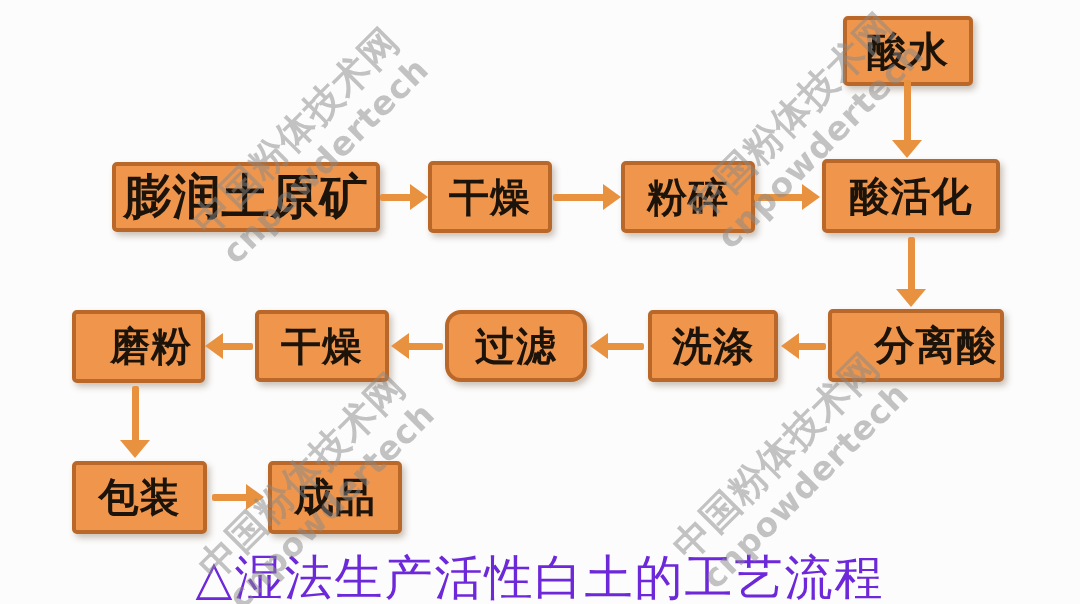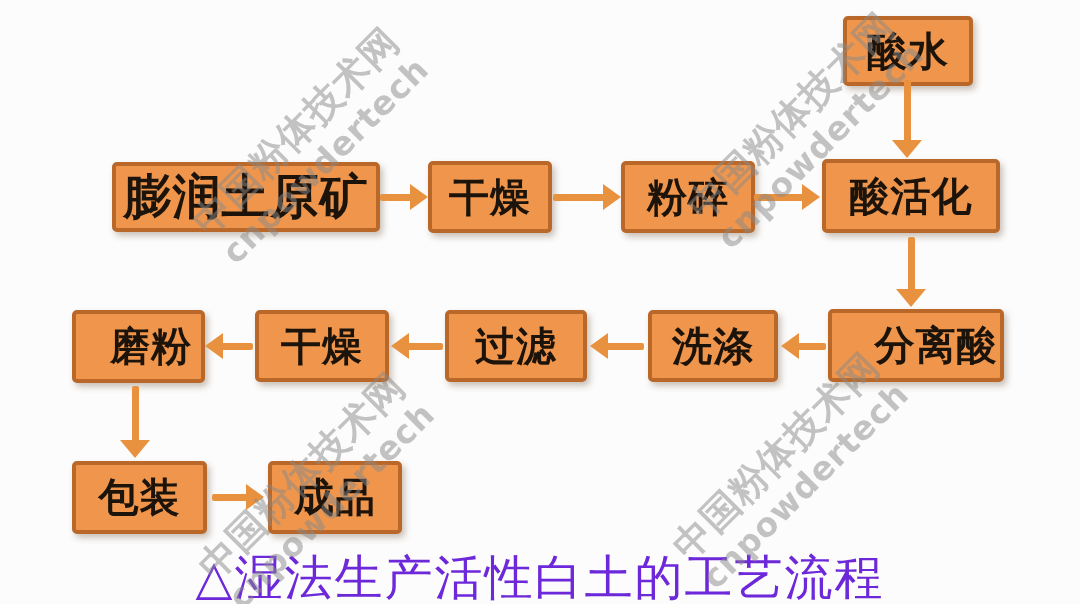--- a/index.html
+++ b/index.html
@@ -102,21 +102,21 @@
 
   <div class="node" style="left:843px;top:16px;width:130px;height:70px;">酸水</div>
 
   <div class="node wide" style="left:112px;top:162px;width:268px;height:70px;">膨润土原矿</div>
   <div class="node" style="left:428px;top:161px;width:124px;height:72px;">干燥</div>
   <div class="node" style="left:621px;top:161px;width:134px;height:72px;">粉碎</div>
   <div class="node" style="left:822px;top:159px;width:178px;height:74px;">酸活化</div>
 
   <div class="node" style="left:828px;top:309px;width:176px;height:73px;padding-left:40px;">分离酸</div>
   <div class="node" style="left:648px;top:310px;width:130px;height:72px;">洗涤</div>
-  <div class="node" style="left:445px;top:310px;width:142px;height:72px;">过滤</div>
+  <div class="node" style="left:445px;top:310px;width:142px;height:72px;border-radius:16px;">过滤</div>
   <div class="node" style="left:255px;top:310px;width:134px;height:72px;">干燥</div>
   <div class="node" style="left:72px;top:310px;width:133px;height:73px;padding-left:25px;">磨粉</div>
 
   <div class="node" style="left:72px;top:461px;width:135px;height:73px;">包装</div>
   <div class="node" style="left:268px;top:461px;width:134px;height:73px;">成品</div>
 
   <div class="arrow-right" style="left:380px;top:184px;width:48px;"></div>
   <div class="arrow-right" style="left:553px;top:184px;width:68px;"></div>
   <div class="arrow-right" style="left:754px;top:184px;width:66px;"></div>
 

